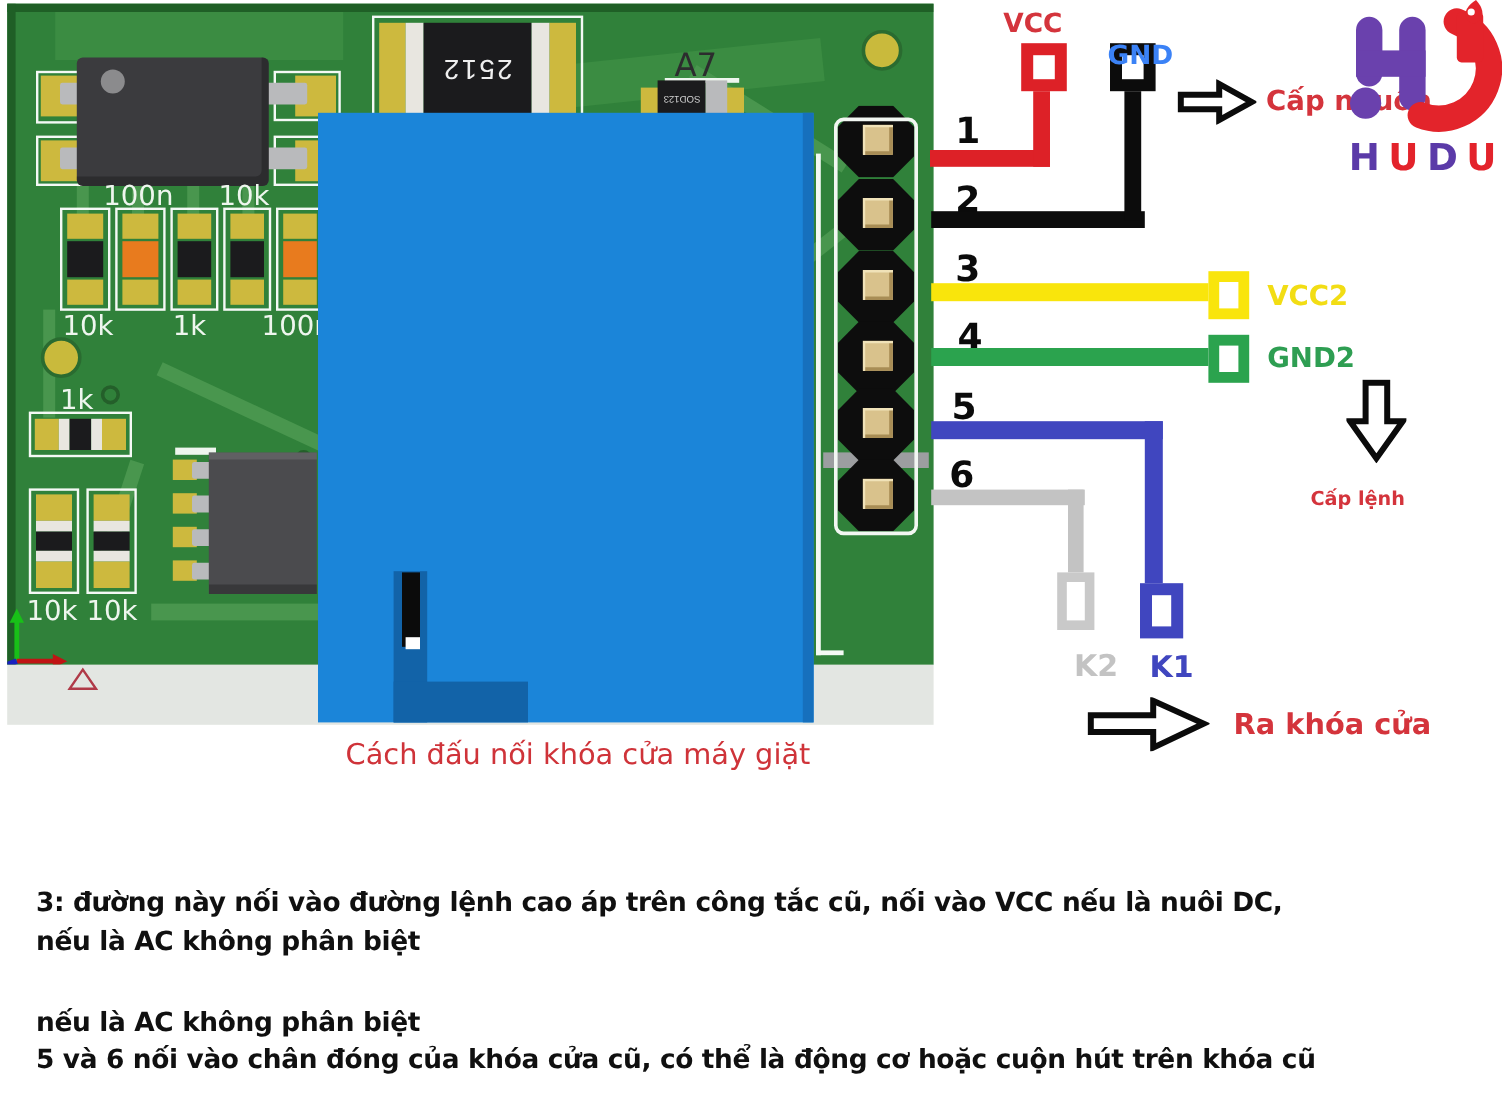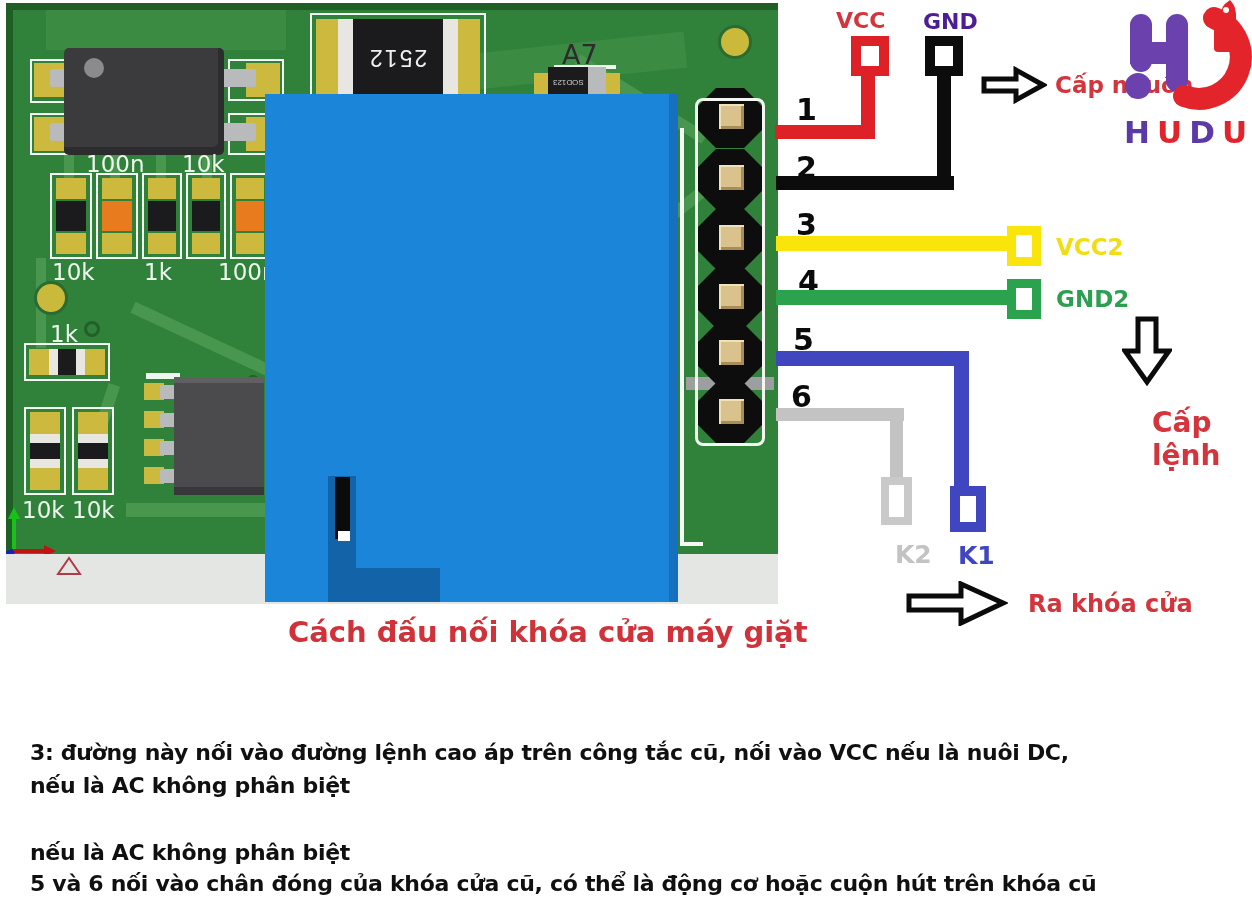--- a/index.html
+++ b/index.html
@@ -43,27 +43,27 @@
   .pin-sq { position:absolute; left:719px; width:25px; height:25px; background:#d9c28c; box-shadow:inset 2px 2px 0 #f0e2b8, inset -3px -3px 0 #a88d55; z-index:4; }
   .hdr-lead { position:absolute; left:686px; top:377px; width:88px; height:13px; background:#9c9ea0; z-index:2; }
   .bracket-v { position:absolute; left:680px; top:128px; width:4px; height:418px; background:#f4f9f4; z-index:4; }
   .bracket-h { position:absolute; left:680px; top:542px; width:23px; height:4px; background:#f4f9f4; z-index:4; }
 
   
   .wire { position:absolute; z-index:6; }
   .conn { position:absolute; background:#ffffff; z-index:6; }
   .pin-num { position:absolute; z-index:6; color:#0b0b0b; font-weight:700; font-size:30px; font-family:"DejaVu Sans",sans-serif; }
 
-  .t-red { color:#d4343c; } .t-black { color:#4c1d95; }
+  .t-red { color:#d4343c; } .t-black { color:#3b82f6;margin-top:25px; }
   .t-yellow { color:#f2dd14; } .t-green { color:#2e9e52; }
   .t-blue { color:#4046bf; } .t-gray { color:#c3c3c3;margin-left:14px; }
 
   .lbl { position:absolute; font-weight:700; z-index:7; font-family:"DejaVu Sans",sans-serif; }
 
-  .caption { position:absolute; left:288px; top:615px; font-size:29px; font-weight:700; color:#cf3339; z-index:7; font-family:"DejaVu Sans",sans-serif; }
+  .caption { position:absolute; left:288px; top:615px; font-size:24px; font-weight:400; color:#cf3339; z-index:7; font-family:"DejaVu Sans",sans-serif; }
   .instr { position:absolute; left:30px; color:#101010; font-size:22px; font-weight:700; z-index:7; font-family:"DejaVu Sans",sans-serif; letter-spacing:-0.3px; }
 
   .arrow-svg { position:absolute; z-index:7; }
 
   .logo { position:absolute; left:1118px; top:0; width:134px; height:158px; z-index:8; }
   .wordmark { position:absolute; left:1124px; top:114px; font-size:31px; font-weight:700; letter-spacing:7px; z-index:8; font-family:"DejaVu Sans",sans-serif; }
   .wm-p { color:#5b3aa8; } .wm-r { color:#e3232b; }
 </style>
 </head>
 <body>
@@ -273,21 +273,21 @@
   <span class="lbl t-gray" style="left:881px;top:540px;font-size:25px;">K2</span>
 
   <svg class="arrow-svg" style="left:981px;top:66px;" width="66" height="38" viewBox="0 0 66 38">
     <polygon points="3,13 35,13 35,4 62,19 35,34 35,25 3,25" fill="#ffffff" stroke="#0b0b0b" stroke-width="5"></polygon>
   </svg>
   <span class="lbl t-red" style="left:1055px;top:72px;font-size:23px;z-index:6;">Cấp nguồn</span>
 
   <svg class="arrow-svg" style="left:1122px;top:316px;" width="50" height="70" viewBox="0 0 50 70">
     <polygon points="16,3 34,3 34,35 47,35 25,66 3,35 16,35" fill="#ffffff" stroke="#0b0b0b" stroke-width="5"></polygon>
   </svg>
-  <span class="lbl t-red" style="left:1152px;top:406px;font-size:28px;">Cấp lệnh</span>
+  <span class="lbl t-red" style="left:1092px;top:406px;font-size:16px;">Cấp lệnh</span>
 
   <svg class="arrow-svg" style="left:906px;top:581px;" width="102" height="45" viewBox="0 0 102 45">
     <polygon points="3,15 55,15 55,3 97,22 55,42 55,29 3,29" fill="#ffffff" stroke="#0b0b0b" stroke-width="5"></polygon>
   </svg>
   <span class="lbl t-red" style="left:1028px;top:590px;font-size:24px;">Ra khóa cửa</span>
 
   <div class="logo">
     <svg width="134" height="112" viewBox="0 0 134 112">
       <rect x="12" y="14" width="22" height="58" rx="11" fill="#6a41ad"></rect>
       <rect x="48" y="14" width="22" height="78" rx="11" fill="#6a41ad"></rect>

